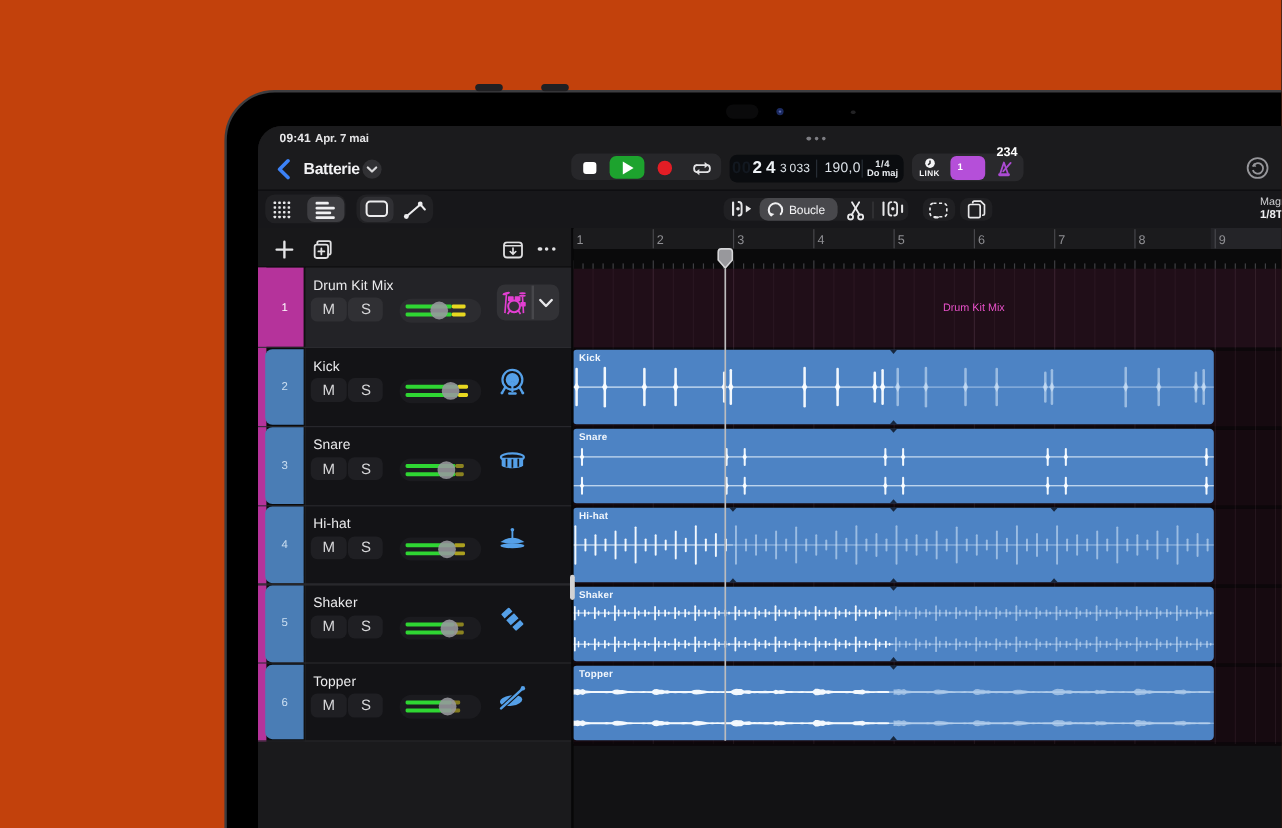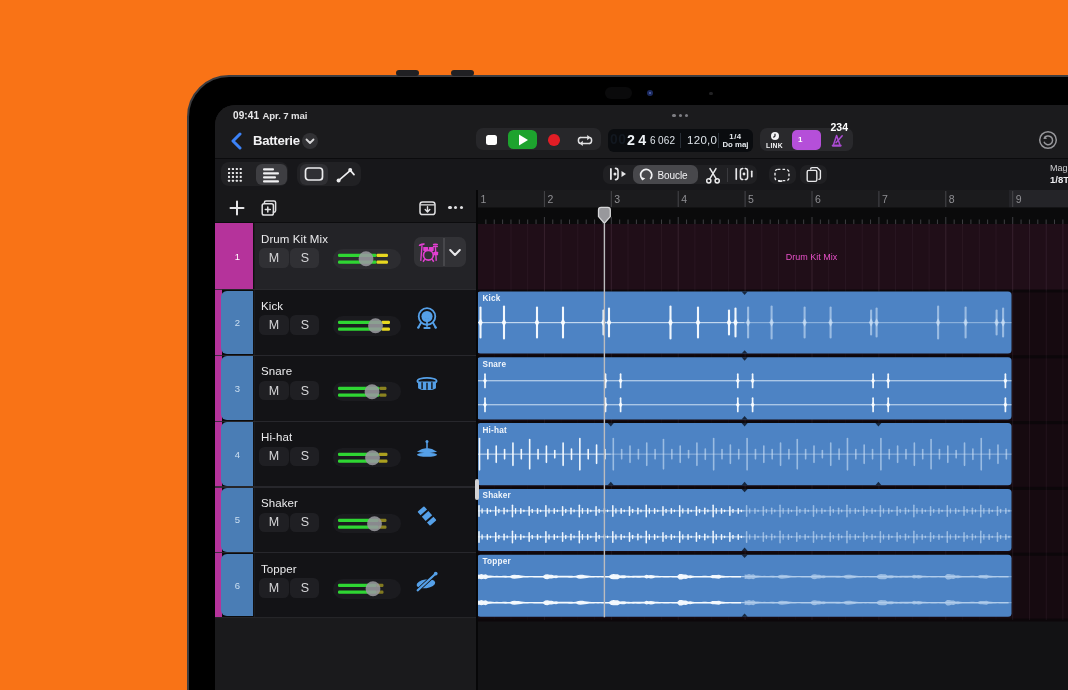--- a/index.html
+++ b/index.html
@@ -1,16 +1,16 @@
 <!DOCTYPE html>
 <html><head><meta charset="utf-8"><style>
 *{margin:0;padding:0;box-sizing:border-box}
 html,body{width:1068px;height:690px;background:#17171a;overflow:hidden;
  font-family:"Liberation Sans",sans-serif;}
-#stage{position:relative;width:1068px;height:690px;overflow:hidden;background:#f97316}
+#stage{position:relative;width:1068px;height:690px;overflow:hidden;background:#c2410c}
 .abs{position:absolute}
 </style></head><body>
 <div id="stage">
     <div class="abs" style="left:186.5px;top:75px;width:1100px;height:800px;border-radius:42px;background:#000;border:2.2px solid #3d3d40;"></div>
     <div class="abs" style="left:396px;top:70px;width:23px;height:6px;border-radius:3px;background:#202023"></div>
     <div class="abs" style="left:451px;top:70px;width:23px;height:6px;border-radius:3px;background:#202023"></div>
     <div class="abs" style="left:605px;top:87px;width:27px;height:12px;border-radius:6px;background:#0a0a0b"></div>
     <div class="abs" style="left:647px;top:89.5px;width:6.4px;height:6.4px;border-radius:50%;background:#1b2a60"></div>
     <div class="abs" style="left:649.2px;top:91.7px;width:2px;height:2px;border-radius:50%;background:#5a6ab0"></div>
     <div class="abs" style="left:709px;top:91.5px;width:3.6px;height:3.6px;border-radius:50%;background:#222224"></div>
@@ -49,23 +49,23 @@
 <path d="M4.6 4.6 Q2.4 4.6 2.4 7.5 Q2.4 10.4 4.6 10.4"></path>
 <path d="M13.4 10.4 Q15.6 10.4 15.6 7.5 Q15.6 4.6 13.4 4.6 H12.8"></path>
 </g>
 <path d="M11.2 2.0 L14.4 4.6 L11.2 7.2 Z" fill="#e2e2e4"></path>
 <path d="M6.8 7.8 L3.6 10.4 L6.8 13 Z" fill="#e2e2e4"></path>
 </svg>
       <div class="abs" style="left:393.0px;top:24.0px;width:144.6px;height:23.2px;border-radius:6px;background:#0a0c0f"></div>
       <div class="abs" style="left:394.8px;top:27.7px;font-size:13.8px;color:#121820;font-weight:700;letter-spacing:0.5px;white-space:nowrap;">00</div>
       <div class="abs" style="left:411.8px;top:27.3px;font-size:14.2px;color:#eef2f6;font-weight:600;letter-spacing:0px;white-space:nowrap;">2</div>
       <div class="abs" style="left:423.1px;top:27.3px;font-size:14.2px;color:#eef2f6;font-weight:600;letter-spacing:0px;white-space:nowrap;">4</div>
-      <div class="abs" style="left:434.8px;top:30.0px;font-size:10px;color:#dde3e9;font-weight:500;letter-spacing:0.2px;white-space:nowrap;">6 062</div>
+      <div class="abs" style="left:434.8px;top:30.0px;font-size:10px;color:#dde3e9;font-weight:500;letter-spacing:0.2px;white-space:nowrap;">3 033</div>
       <div class="abs" style="left:465.3px;top:28.0px;width:1.0px;height:15.0px;background:#272d35"></div>
-      <div class="abs" style="left:471.8px;top:29.0px;font-size:11.5px;color:#dde3e9;font-weight:500;letter-spacing:0.3px;white-space:nowrap;">120,0</div>
+      <div class="abs" style="left:471.8px;top:29.0px;font-size:11.5px;color:#dde3e9;font-weight:500;letter-spacing:0.3px;white-space:nowrap;">190,0</div>
       <div class="abs" style="left:502.8px;top:28.0px;width:1.0px;height:15.0px;background:#272d35"></div>
       <div class="abs" style="left:509.8px;top:27.0px;font-size:7.8px;color:#e6eaee;font-weight:600;letter-spacing:0.5px;white-space:nowrap;width:21px;text-align:center">1/4</div>
       <div class="abs" style="left:507.3px;top:35.3px;font-size:7.8px;color:#e6eaee;font-weight:600;letter-spacing:0px;white-space:nowrap;">Do maj</div>
       <div class="abs" style="left:544.4px;top:23.1px;width:93.2px;height:23.5px;border-radius:7px;background:#29292c"></div>
       <svg class="abs" style="left:554.8px;top:26.0px" width="10" height="10" viewBox="0 0 12 12">
         <circle cx="6" cy="6" r="4.8" fill="#f4f4f6"></circle>
         <path d="M6 3.2 V6 L4.1 7.7" stroke="#29292c" stroke-width="1.5" fill="none"></path>
       </svg>
       <div class="abs" style="left:550.8px;top:37.0px;font-size:6.8px;color:#f4f4f6;font-weight:700;letter-spacing:0.3px;white-space:nowrap;">LINK</div>
       <div class="abs" style="left:576.4px;top:25.3px;width:29.7px;height:20.2px;border-radius:5px;background:#b54fd9"></div>

